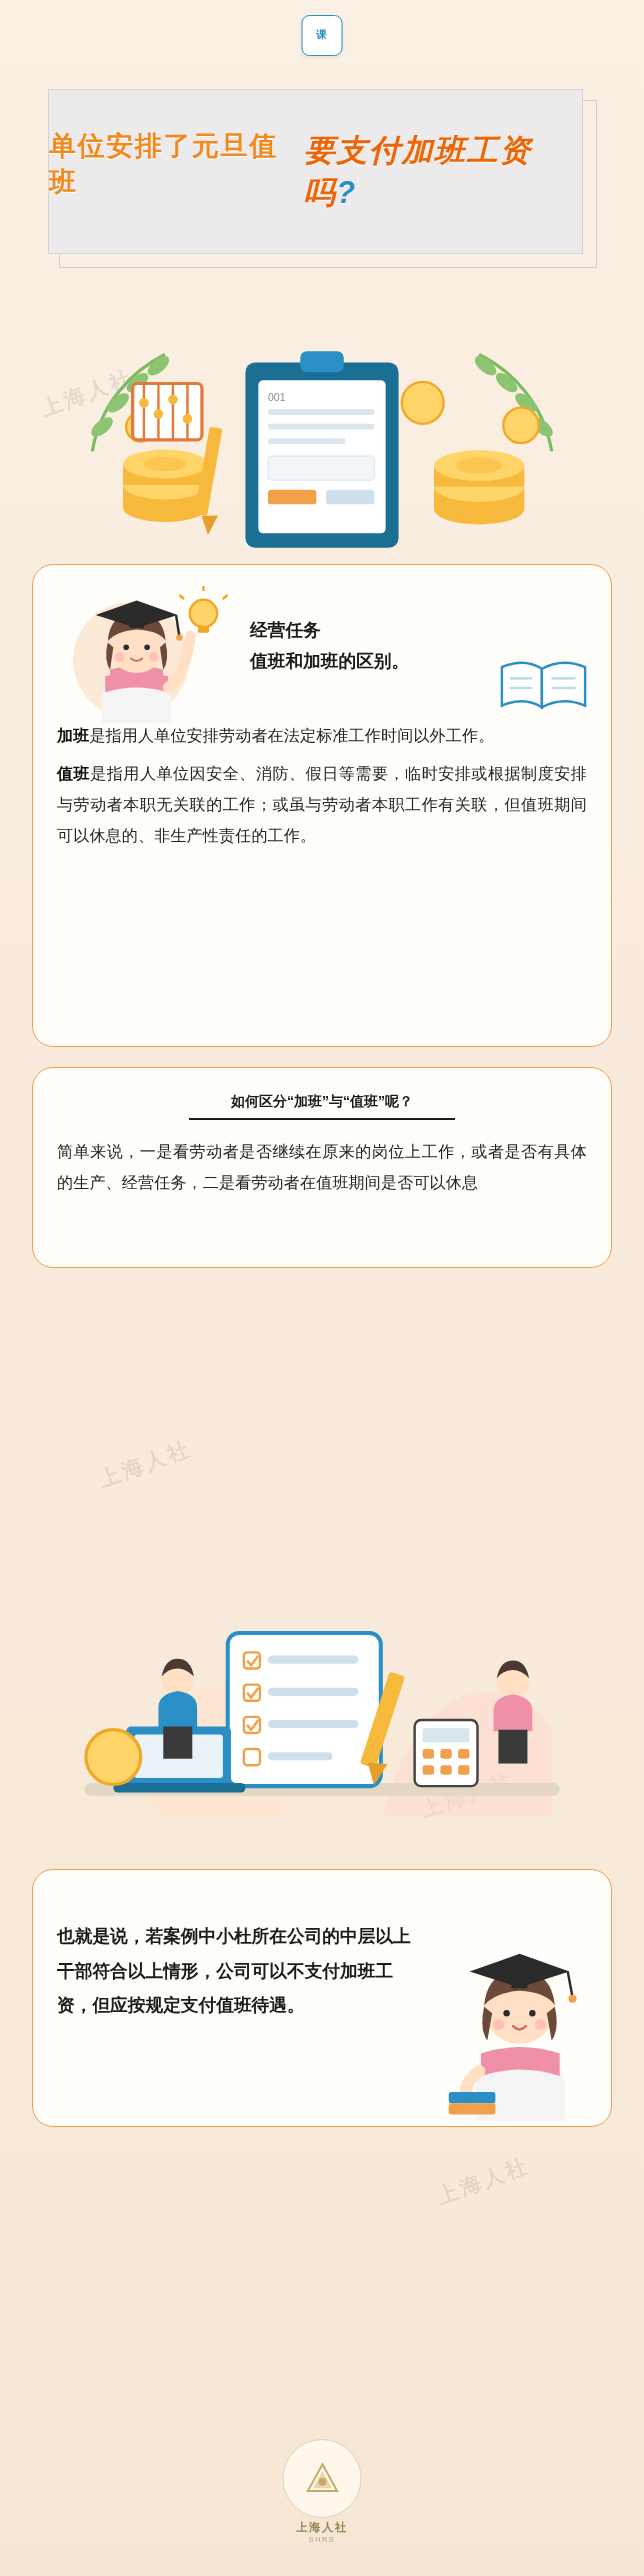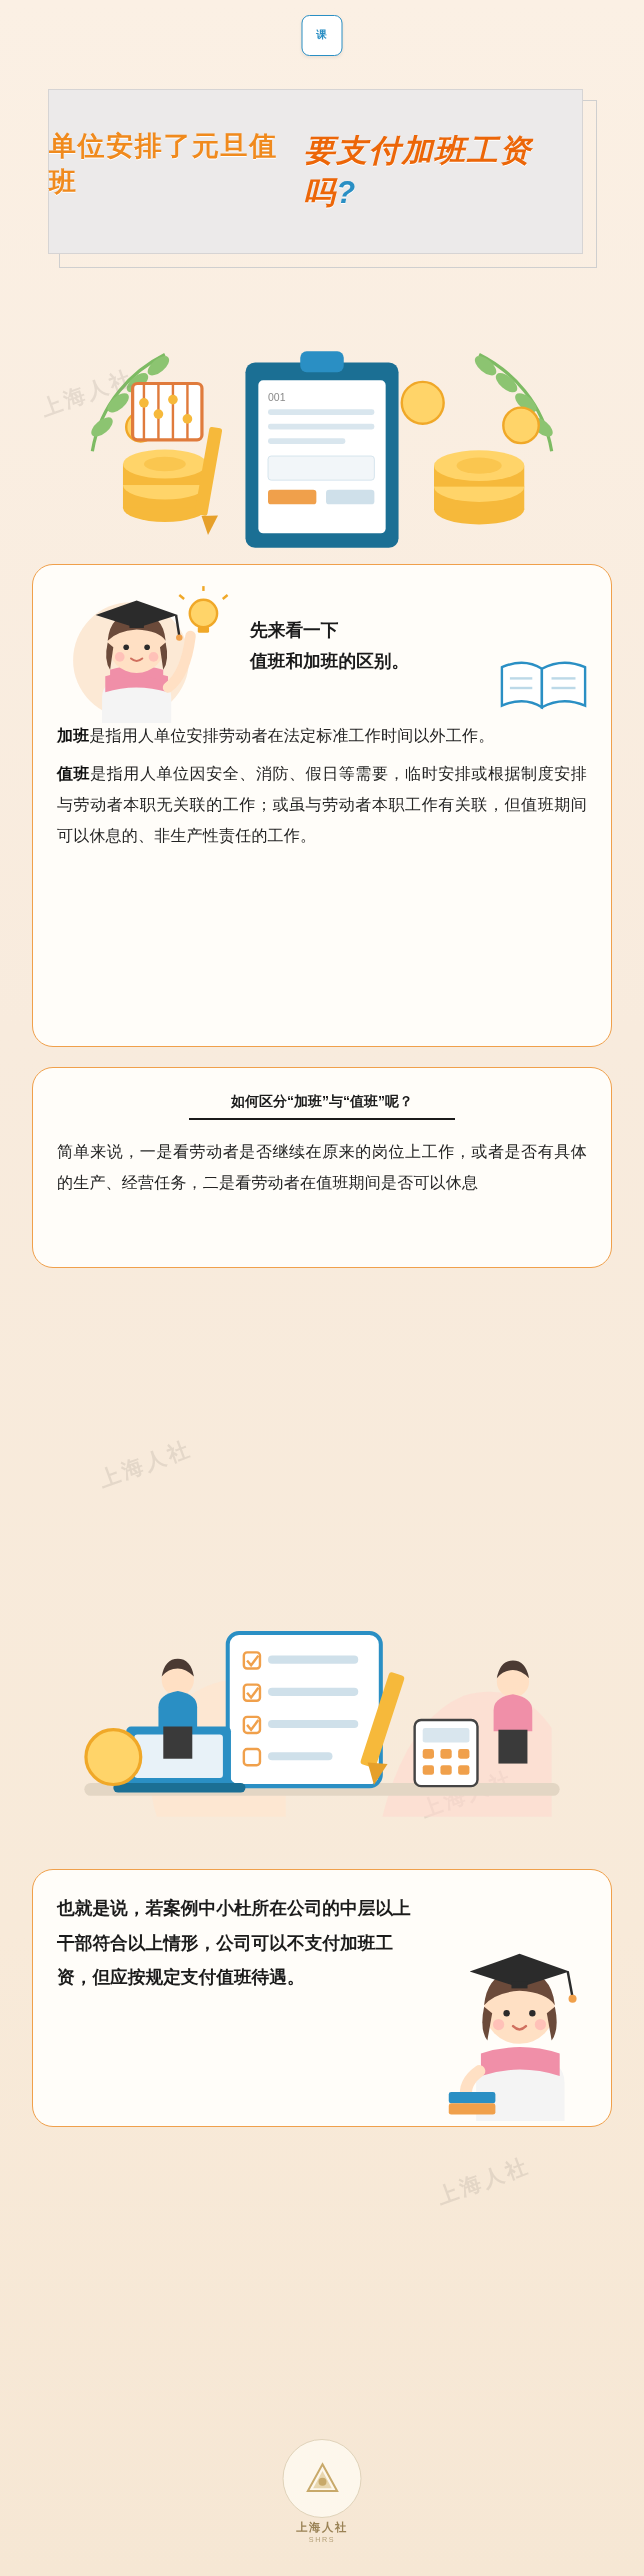--- a/index.html
+++ b/index.html
@@ -180,20 +180,21 @@
     height: 72px;
   }
 
   
   .c4-text {
     font-size: 17.7px;
     font-weight: bold;
     line-height: 1.95;
     color: #1b1b1b;
     width: 371px;
+    margin-top: 28px;
   }
   .girl-b {
     position: absolute;
     right: 11.3px;
     bottom: 4.8px;
     width: 161px;
     height: 209px;
   }
 
   
@@ -393,21 +394,21 @@
         <g>
           <polygon points="99,18 150,36 99,52 48,36" fill="#2b2b2b"></polygon>
           <rect x="90" y="44" width="18" height="8" fill="#2b2b2b"></rect>
           <line x1="148" y1="36" x2="152" y2="62" stroke="#2b2b2b" stroke-width="3"></line>
           <circle cx="152" cy="64" r="4" fill="#f0a04b"></circle>
         </g>
 
         <path d="M138 126 Q160 110 166 62" stroke="#ffe0c4" stroke-width="13" fill="none" stroke-linecap="round"></path>
       </svg>
       <div class="intro-text">
-        <div>先来看一下</div>
+        <div>经营任务</div>
         <div>值班和加班的区别。</div>
       </div>
       <svg class="book-deco" viewBox="0 0 120 90" xmlns="http://www.w3.org/2000/svg">
         <path d="M8 24 Q36 12 58 26 L58 74 Q36 60 8 72 Z" fill="#ffffff" stroke="#2a8fc4" stroke-width="3"></path>
         <path d="M112 24 Q84 12 58 26 L58 74 Q84 60 112 72 Z" fill="#ffffff" stroke="#2a8fc4" stroke-width="3"></path>
         <line x1="18" y1="38" x2="46" y2="38" stroke="#bcd9e8" stroke-width="3"></line>
         <line x1="18" y1="50" x2="46" y2="50" stroke="#bcd9e8" stroke-width="3"></line>
         <line x1="70" y1="38" x2="100" y2="38" stroke="#bcd9e8" stroke-width="3"></line>
         <line x1="70" y1="50" x2="100" y2="50" stroke="#bcd9e8" stroke-width="3"></line>
       </svg>

